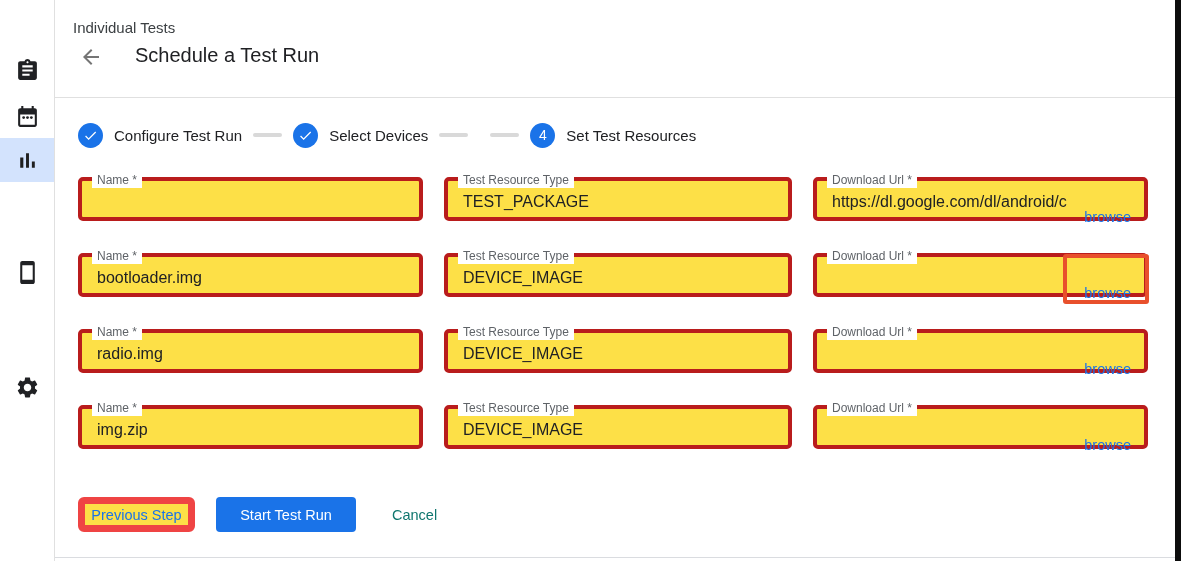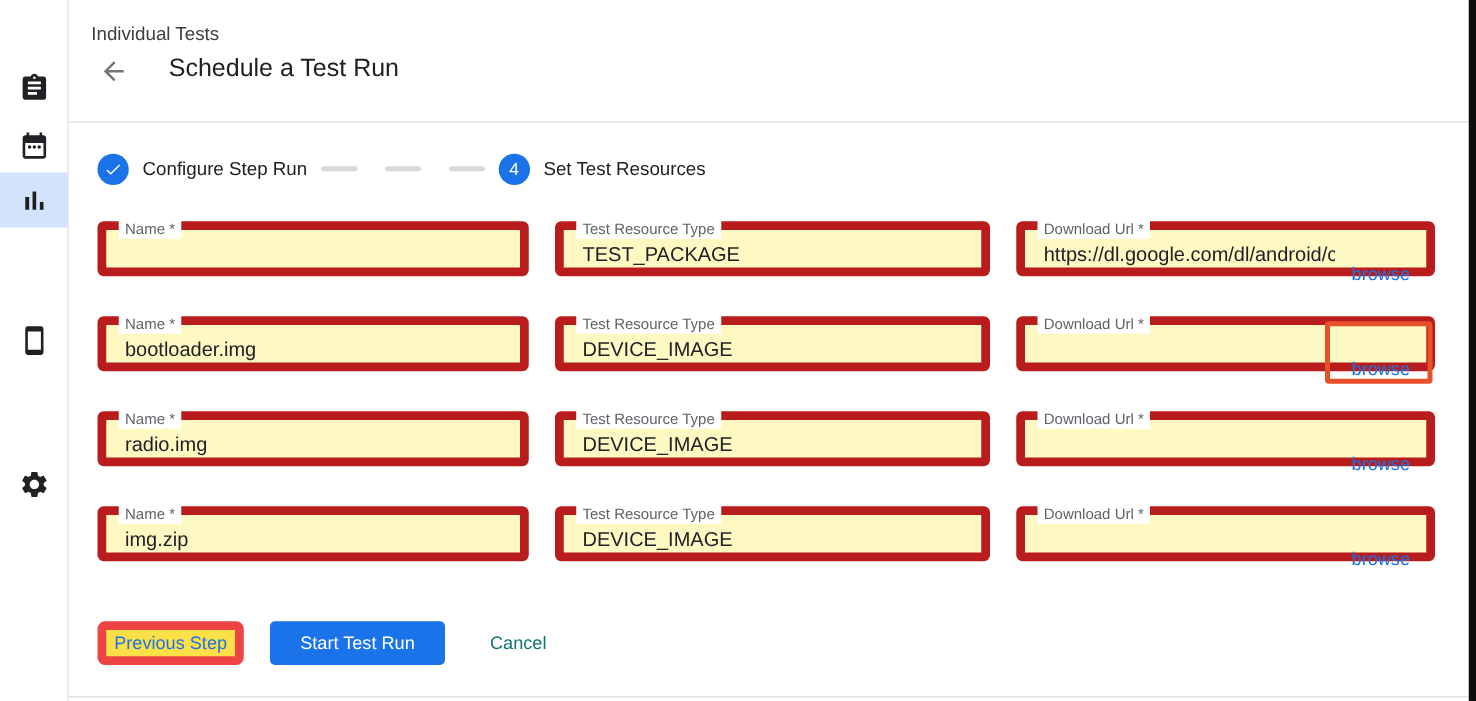--- a/index.html
+++ b/index.html
@@ -31,21 +31,21 @@
   .stepper { position:absolute; left:78px; top:122px; height:26px; display:flex; align-items:center; }
   .step { display:flex; align-items:center; }
   .step-circle { width:25px; height:25px; border-radius:50%; background:#1a73e8; color:#fff;
                  display:flex; align-items:center; justify-content:center; font-size:14px; flex:0 0 auto; }
   .step-label { margin-left:11px; font-size:15px; color:#202124; white-space:nowrap; }
   .connector { width:29px; height:4px; background:#d9d9d9; border-radius:2px; margin:0 11px; flex:0 0 auto; }
 
   
   .form-grid { position:absolute; left:78px; top:177px; display:grid;
                grid-template-columns:345px 348px 335px; column-gap:21px; row-gap:32px; }
-  .field { position:relative; height:44px; border:7px solid #b91c1c; border-radius:5px; background:#fef9c3; }
+  .field { position:relative; height:44px; border:4px solid #b91c1c; border-radius:5px; background:#fde047; }
   .field-label { position:absolute; top:-8px; left:10px; background:#fff; padding:0 5px;
                  font-size:12px; line-height:15px; color:#5f6368; white-space:nowrap; }
   .field-value { position:absolute; left:15px; top:0; line-height:41px; font-size:16px; color:#202124;
                  white-space:nowrap; overflow:hidden; max-width:calc(100% - 26px); }
   .field.url .field-value { max-width:calc(100% - 88px); }
   .browse-link { position:absolute; right:13px; top:16px; line-height:41px; font-size:14.5px; color:#1a73e8; cursor:pointer; }
   .highlight-box { position:absolute; right:-5px; top:-3px; width:86px; height:50px;
                    border:4px solid #e8502c; border-radius:3px; pointer-events:none; }
 
   
@@ -111,23 +111,31 @@
 <div class="page-title">Schedule a Test Run</div>
 <div class="header-divider"></div>
 
 <div class="stepper">
   <div class="step">
     <div class="step-circle">
       <svg width="15" height="15" viewBox="0 0 24 24">
           <path fill="#fff" d="M9 16.2L4.8 12l-1.4 1.4L9 19 21 7l-1.4-1.4z"></path>
         </svg>
     </div>
-    <div class="step-label">Configure Step Run</div>
+    <div class="step-label">Configure Test Run</div>
   </div>
   <div class="connector"></div>
+  <div class="step">
+    <div class="step-circle">
+      <svg width="15" height="15" viewBox="0 0 24 24">
+          <path fill="#fff" d="M9 16.2L4.8 12l-1.4 1.4L9 19 21 7l-1.4-1.4z"></path>
+        </svg>
+    </div>
+    <div class="step-label">Select Devices</div>
+  </div>
   <div class="connector"></div>
   <div class="connector"></div>
   <div class="step">
     <div class="step-circle">4</div>
     <div class="step-label">Set Test Resources</div>
   </div>
 </div>
 
 <div class="form-grid">
 

